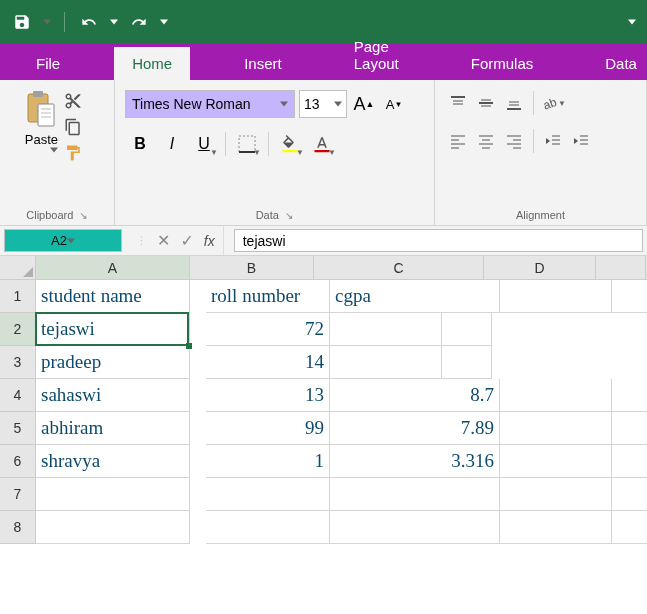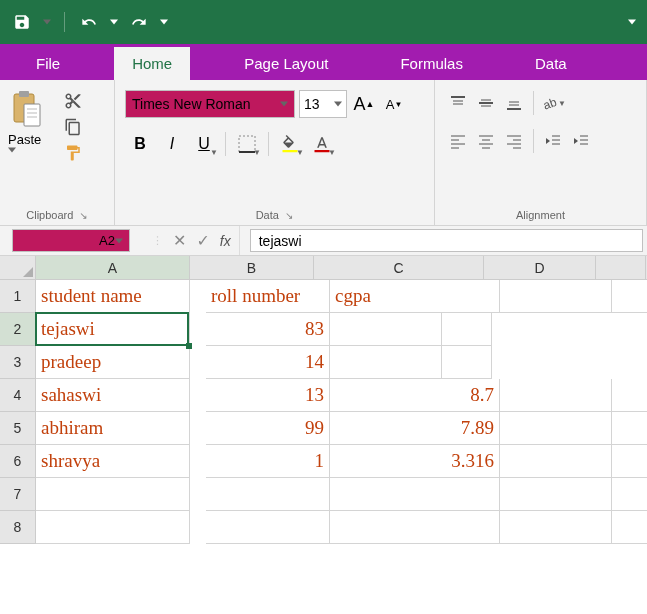--- a/index.html
+++ b/index.html
@@ -17,64 +17,64 @@
 .tab.active { background: #f3f3f3; color: #217346; font-weight: 400; }
 
 
 .ribbon { background: #f3f3f3; border-bottom: 1px solid #d4d4d4; height: 146px; display: flex; }
 .ribbon-group { border-right: 1px solid #d4d4d4; padding: 4px 8px 2px 8px; display: flex; flex-direction: column; justify-content: space-between; }
 .ribbon-group-label { font-size: 11px; color: #666; text-align: center; padding: 2px 0; display: flex; align-items: center; justify-content: center; gap: 6px; }
 .ribbon-group-label .launcher { font-size: 10px; color: #888; }
 
 .clipboard-group { width: 115px; }
 .clipboard-top { display: flex; gap: 4px; align-items: flex-start; padding-top: 6px; }
-.paste-big { display: flex; flex-direction: column; align-items: flex-start; width: 50px; }
+.paste-big { display: flex; flex-direction: column; align-items: flex-end; width: 50px; }
 .paste-icon { width: 36px; height: 40px; position: relative; }
 .paste-label { font-size: 13px; margin-top: 2px; }
 .clip-side { display: flex; flex-direction: column; gap: 4px; }
 .clip-icon { width: 22px; height: 22px; display:flex; align-items:center; justify-content:center;}
 
 .font-group { width: 320px; }
 .font-row1 { display: flex; gap: 4px; align-items: center; padding: 6px 2px; }
-.font-name { width: 170px; height: 28px; border: 1px solid #c0c0c0; background: #be185d; font-size: 14px; padding: 0 6px; display:flex; align-items:center; justify-content:space-between;}
+.font-name { width: 170px; height: 28px; border: 1px solid #c0c0c0; background: #c4b5fd; font-size: 14px; padding: 0 6px; display:flex; align-items:center; justify-content:space-between;}
 .font-size { width: 48px; height: 28px; border: 1px solid #c0c0c0; background: #fff; font-size: 14px; padding: 0 4px; display:flex; align-items:center; justify-content:space-between;}
 .grow-shrink { width: 26px; height: 26px; display:flex; align-items:center; justify-content:center; font-family: "Times New Roman", serif; }
 .font-row2 { display: flex; gap: 2px; align-items: center; padding: 6px 2px; }
 .fbtn { width: 30px; height: 28px; display:flex; align-items:center; justify-content:center; font-size: 16px; position:relative;}
 .fbtn .caret { position:absolute; right:1px; bottom:1px; font-size:8px; color:#666;}
 .sep-v { width:1px; height:24px; background:#d0d0d0; margin:0 4px;}
 
 .align-group { flex:1; min-width:160px; }
 .align-row { display:flex; gap:2px; padding:6px 2px; align-items:center;}
 .abtn { width:26px; height:26px; display:flex; align-items:center; justify-content:center;}
 
 
 .fbar-row { height: 30px; border-bottom:1px solid #d4d4d4; display:flex; align-items:stretch; background:#f3f3f3;}
-.name-box { width:118px; border:1px solid #c0c0c0; background:#be185d; margin:3px 12px; display:flex; align-items:center; padding:0 6px; font-size:13px; justify-content:flex-end;}
+.name-box { width:118px; border:1px solid #c0c0c0; background:#14b8a6; margin:3px 4px; display:flex; align-items:center; padding:0 6px; font-size:13px; justify-content:center;}
 .fbar-btns { display:flex; align-items:center; gap:10px; padding:0 10px; color:#888;}
 .fbar-input { flex:1; border:1px solid #c0c0c0; background:#fff; margin:3px 4px 3px 0; display:flex; align-items:center; padding:0 8px; font-size:14px; font-family:"Times New Roman", serif;}
 .fx-label { font-style: italic; font-size: 14px; color:#555; padding-right:8px; border-right:1px solid #ddd; height:100%; display:flex; align-items:center;}
 
 
 .grid { display:flex; flex-direction:column; }
 .col-headers { display:flex; height:24px; background:#e6e6e6; border-bottom:1px solid #ccc;}
 .corner { width:36px; background:#e6e6e6; border-right:1px solid #ccc; position:relative;}
 .corner::after{content:""; position:absolute; right:2px; bottom:2px; width:0;height:0; border-style:solid; border-width:0 0 10px 10px; border-color:transparent transparent #b0b0b0 transparent;}
 .col-h { border-right:1px solid #ccc; display:flex; align-items:center; justify-content:center; font-size:14px; color:#333; background:#e6e6e6;}
 .col-h.active { background:#d3e0d3; }
 .col-A { width:154px; } .col-B{ width:124px;} .col-C{ width:170px;} .col-D{ width:112px;} .col-E{ width:50px;}
 
 .grid-body { display:flex; }
 .row-headers { display:flex; flex-direction:column; }
 .row-h { width:36px; height:33px; border-right:1px solid #ccc; border-bottom:1px solid #ccc; background:#e6e6e6; display:flex; align-items:center; justify-content:center; font-size:14px; color:#333;}
 .row-h.active { background:#d3e0d3; }
 
 .cells { position:relative; }
 .row { display:flex; height:33px; }
-.cell { border-right:1px solid #d4d4d4; border-bottom:1px solid #d4d4d4; padding:0 5px; display:flex; align-items:center; font-family:"Times New Roman", serif; font-size:19px; color:#c2410c; overflow:hidden;}
+.cell { border-right:1px solid #d4d4d4; border-bottom:1px solid #d4d4d4; padding:0 5px; display:flex; align-items:center; font-family:"Times New Roman", serif; font-size:19px; color:#0c4a6e; overflow:hidden;}
 .cell.num { justify-content:flex-end; }
 .c-A{width:154px;} .c-B{width:124px;margin-left:16px;} .c-C{width:170px;} .c-D{width:112px;} .c-E{width:50px;}
 
 .selection { position:absolute; border:2px solid #217346; pointer-events:none; }
 .sel-handle { position:absolute; width:6px; height:6px; background:#217346; }
 
 svg { display:block; }
 .caret-svg { fill:#666; }
 </style>
 </head>
@@ -116,20 +116,21 @@
   <div class="dropdown-caret">
     <svg width="8" height="8" viewBox="0 0 10 6">
         <path fill="#fff" d="M0 0l5 6 5-6z"></path>
       </svg>
   </div>
 </div>
 
 <div class="tabstrip">
   <div class="tab">File</div>
   <div class="tab active">Home</div>
+  <div class="tab">Insert</div>
   <div class="tab">Page Layout</div>
   <div class="tab">Formulas</div>
   <div class="tab">Data</div>
 </div>
 
 <div class="ribbon">
 
   <div class="ribbon-group clipboard-group">
     <div class="clipboard-top">
       <div class="paste-big">
@@ -361,21 +362,21 @@
     <div class="cells">
       <div class="row">
         <div class="cell c-A">student name</div>
         <div class="cell c-B">roll number</div>
         <div class="cell c-C">cgpa</div>
         <div class="cell c-D"></div>
         <div class="cell c-E"></div>
       </div>
       <div class="row">
         <div class="cell c-A">tejaswi</div>
-        <div class="cell c-B num">83</div>
+        <div class="cell c-B num">72</div>
         <div class="cell c-D"></div>
         <div class="cell c-E"></div>
       </div>
       <div class="row">
         <div class="cell c-A">pradeep</div>
         <div class="cell c-B num">14</div>
         <div class="cell c-D"></div>
         <div class="cell c-E"></div>
       </div>
       <div class="row">

